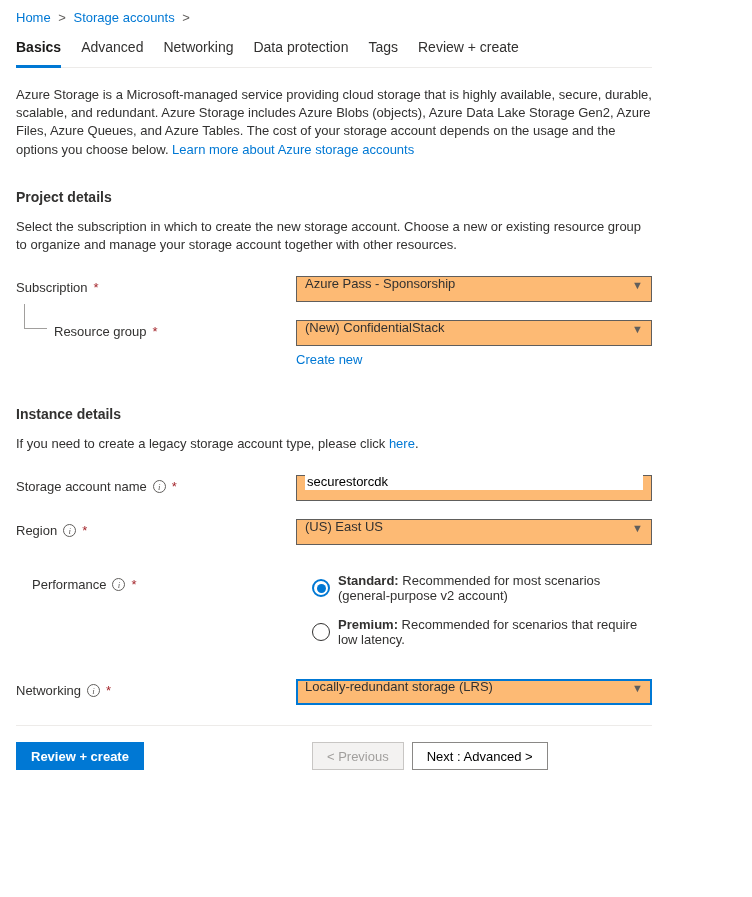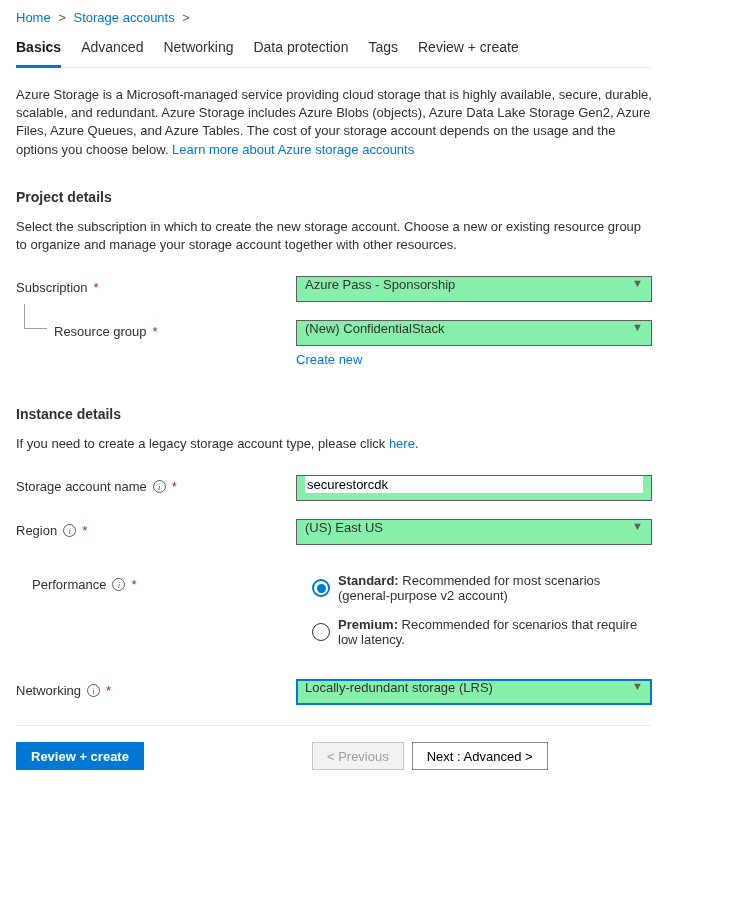--- a/index.html
+++ b/index.html
@@ -19,21 +19,21 @@
   h3 { font-size: 14px; font-weight: 600; margin: 0 0 10px 0; }
   .section-desc { font-size: 13px; color: #323130; line-height: 1.4; margin-bottom: 22px; }
   .section-desc a { color: #0078d4; text-decoration: none; }
   .form-row { display: flex; align-items: flex-start; margin-bottom: 18px; }
   .form-label { width: 280px; font-size: 13px; color: #323130; display: flex; align-items: center; gap: 6px; padding-top: 4px; }
   .form-label.indent { padding-left: 38px; position: relative; }
   .form-label.indent::before { content: ""; position: absolute; left: 8px; top: -16px; width: 22px; height: 24px; border-left: 1px solid #a19f9d; border-bottom: 1px solid #a19f9d; }
   .req { color: #a4262c; }
   .info-icon { display:inline-flex; width:13px; height:13px; border:1px solid #605e5c; border-radius:50%; font-size:9px; align-items:center; justify-content:center; color:#605e5c; font-style: italic; font-family: Georgia, serif; }
   .form-control-col { flex: 1; }
-  .select, .text-input { width: 100%; height: 26px; border: 1px solid #605e5c; font-size: 13px; padding: 0 8px; background: #86efac; display:flex; align-items:flex-start; justify-content:space-between; cursor:pointer; }
+  .select, .text-input { width: 100%; height: 26px; border: 1px solid #605e5c; font-size: 13px; padding: 10px 8px; background: #fdba74; display:flex; align-items:flex-end; justify-content:space-between; cursor:pointer; }
   .select.focused { border: 1px solid #0078d4; box-shadow: 0 0 0 1px #0078d4 inset; gap: 8px; }
   .chev { font-size: 11px; color: #605e5c; }
   .text-input input { border:none; outline:none; width:100%; font-size:13px; font-family: inherit; }
   .link-under { font-size: 13px; color:#0078d4; text-decoration:none; display:inline-block; margin-top:6px; }
   .radio-row { display:flex; align-items:center; gap:8px; font-size:13px; margin-bottom:14px; }
   .radio { width:18px; height:18px; border:1px solid #323130; border-radius:50%; display:inline-flex; align-items:center; justify-content:center; flex-shrink:0; }
   .radio.checked { border:2px solid #0078d4; }
   .radio.checked::after { content:""; width:9px; height:9px; background:#0078d4; border-radius:50%; }
   .section { margin-bottom: 38px; }
   .divider { border:0; border-top:1px solid #edebe9; margin: 20px 0 16px 0; }

